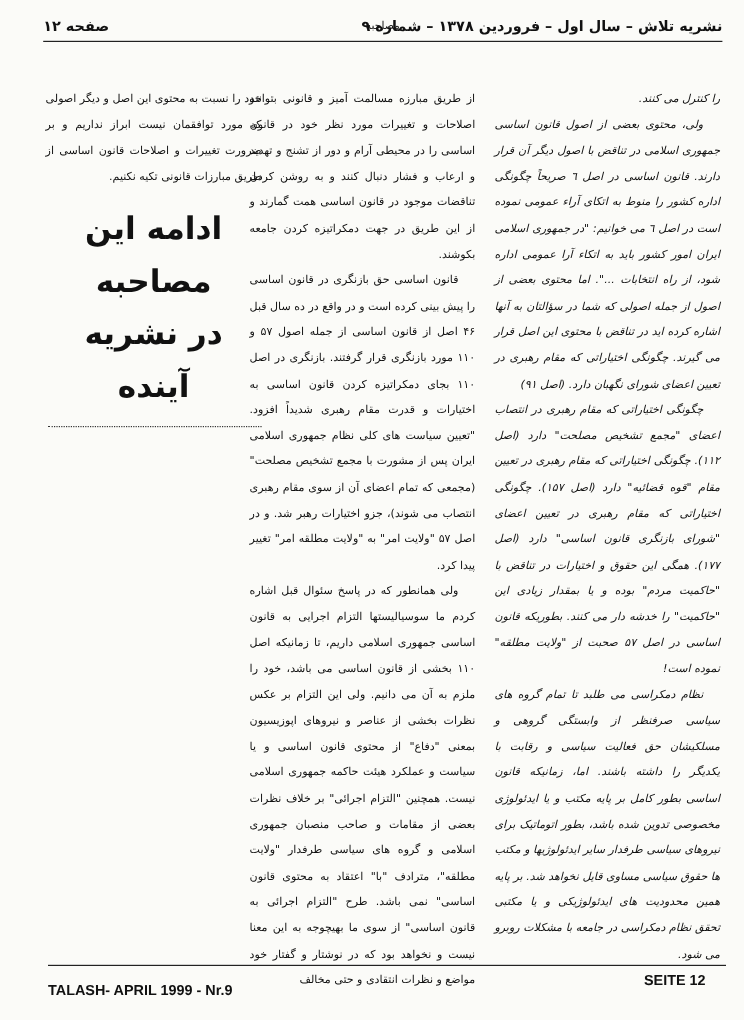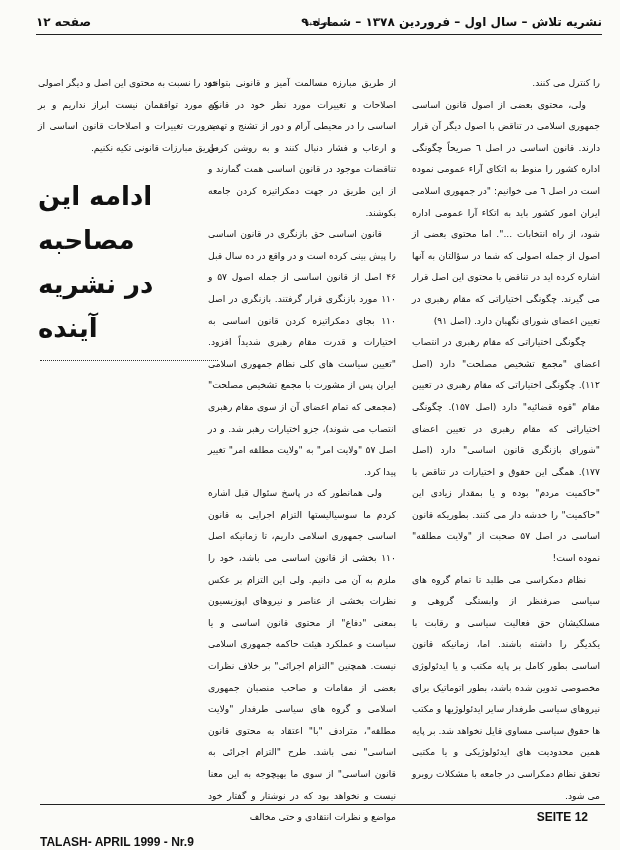--- a/index.html
+++ b/index.html
@@ -4,27 +4,27 @@
 <style>
   html, body { margin:0; padding:0; }
   body { width:620px; height:850px; background:#fbfbf8; position:relative; overflow:hidden; font-family:"DejaVu Sans", sans-serif; color:#111; }
   .header { position:absolute; top:14px; left:36px; width:566px; height:20px; border-bottom:1.5px solid #222; direction:rtl; }
   .header .title { position:absolute; right:0; top:1px; font-weight:bold; font-size:12px; }
   .header .section { position:absolute; left:50%; transform:translateX(-50%); top:3px; font-size:9px; }
   .header .pageno { position:absolute; left:0; top:1px; font-weight:bold; font-size:12px;text-align:center; }
   .col { position:absolute; top:72px; direction:rtl; text-align:justify; font-size:9.2px; line-height:21.6px; }
   .col p { margin:0; }
   .col p.indent { text-indent:14px; }
-  .col-right { left:412px; width:188px; }
+  .col-right { left:412px; width:188px;font-style:italic; }
   .col-mid { left:208px; width:188px; }
   .col-left { left:38px; width:180px; }
-  .cont-title { font-weight:bold; font-size:26px; line-height:44px; text-align:left; margin-top:16px; }
+  .cont-title { font-weight:bold; font-size:26px; line-height:44px; text-align:center; margin-top:11px; }
   .dots { margin-top:10px; border-top:1.5px dotted #333; width:178px; }
   .footer-rule { position:absolute; top:804px; left:40px; width:565px; border-top:1.5px solid #222; }
-  .footer-left { position:absolute; top:818px; left:40px; font-weight:bold; font-size:12px; direction:ltr; font-family:"Liberation Sans", sans-serif;margin-top:17px; }
+  .footer-left { position:absolute; top:818px; left:40px; font-weight:bold; font-size:12px; direction:ltr; font-family:"Liberation Sans", sans-serif; }
   .footer-right { position:absolute; top:810px; right:32px; font-weight:bold; font-size:12px; font-family:"Liberation Sans", sans-serif; }
 </style>
 </head>
 <body>
 
 <div class="header">
   <span class="title">نشریه تلاش – سال اول – فروردین ۱۳۷۸ – شماره ۹</span>
   <span class="section">مصاحبه</span>
   <span class="pageno">صفحه ۱۲</span>
 </div>

